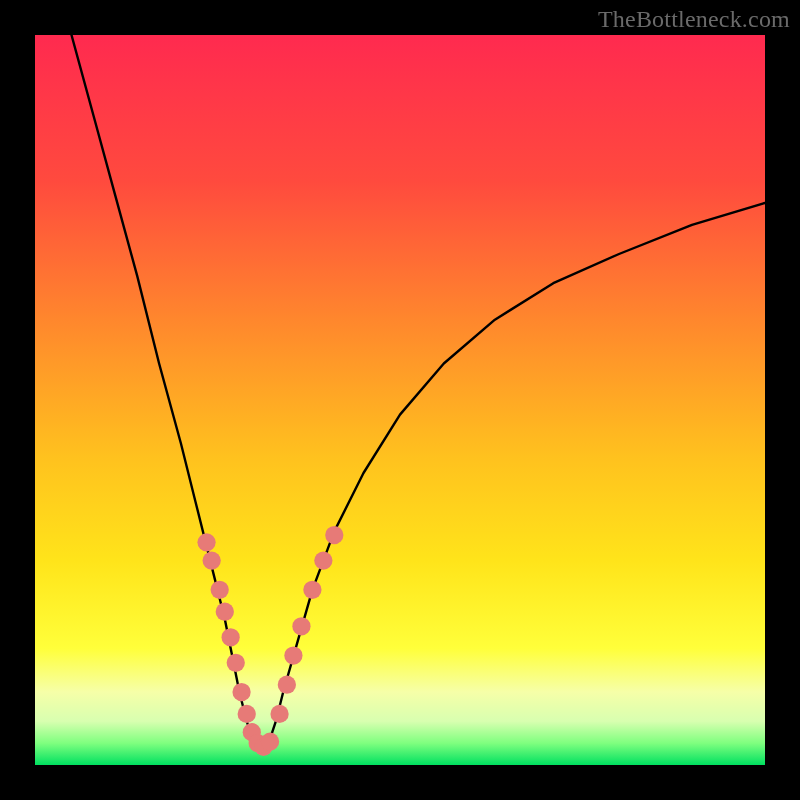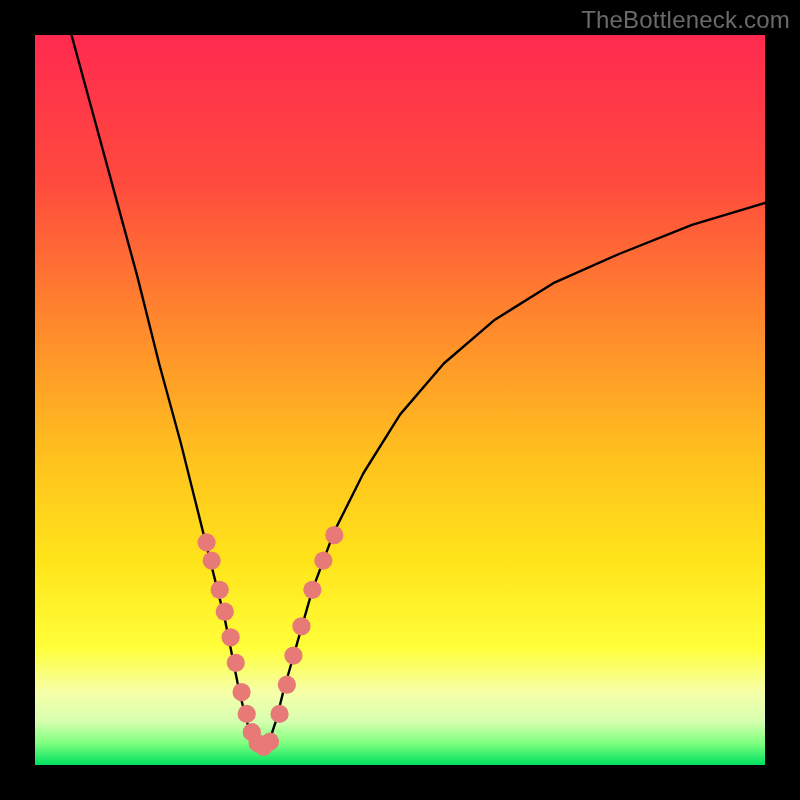--- a/index.html
+++ b/index.html
@@ -11,20 +11,21 @@
     background: #000;
     font-family: Arial, Helvetica, sans-serif;
   }
   .frame {
     position: absolute;
     left: 0;
     top: 0;
     width: 800px;
     height: 800px;
     background: #000;
+    font-family: Liberation Serif, serif;
   }
   .plot {
     position: absolute;
     left: 35px;
     top: 35px;
     width: 730px;
     height: 730px;
     overflow: hidden;
   }
   .gradient {

